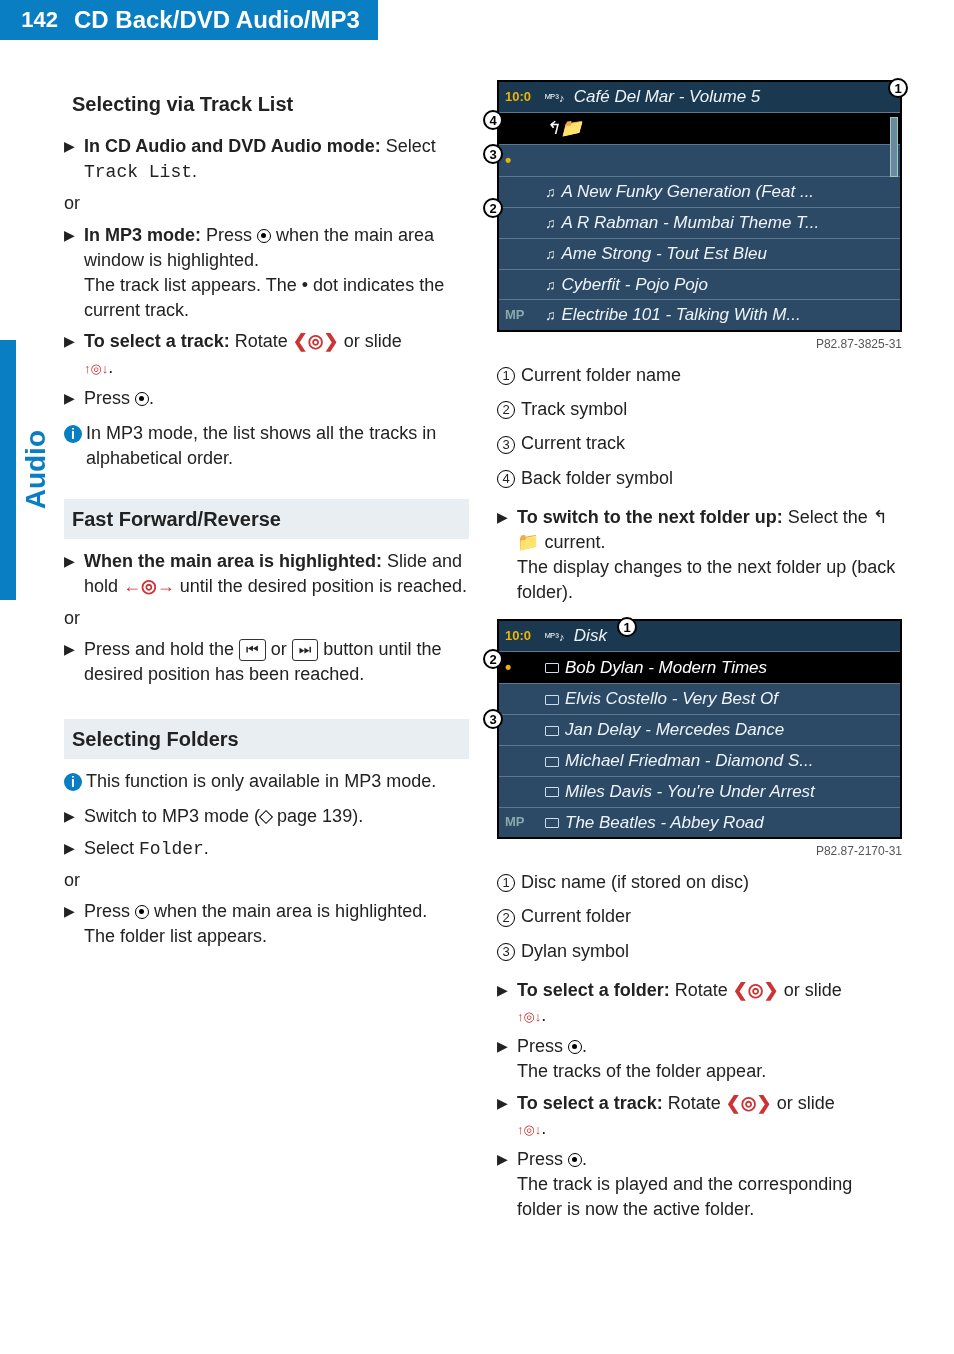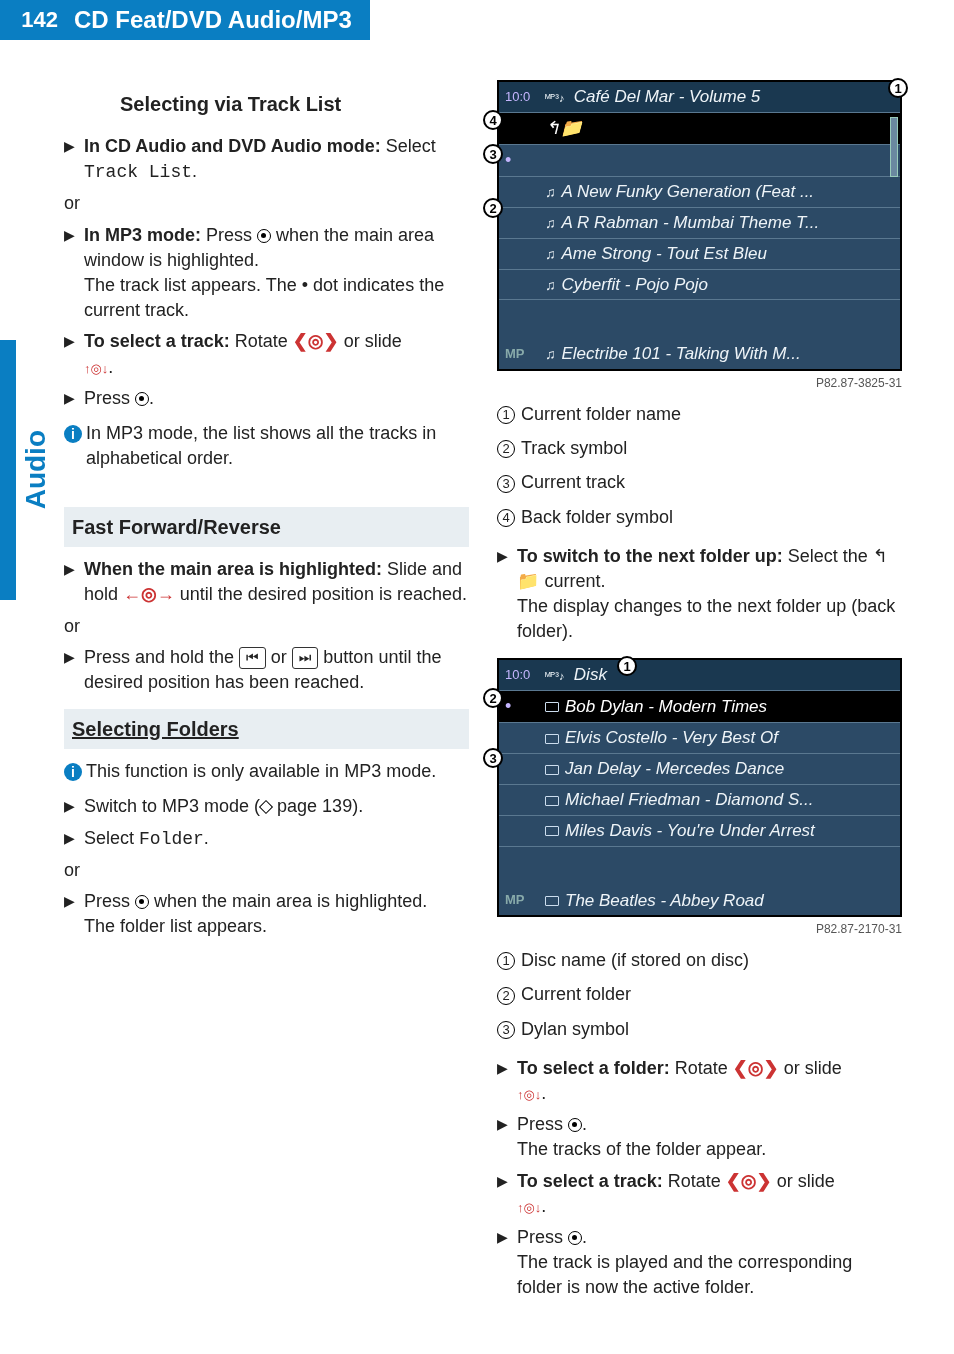--- a/index.html
+++ b/index.html
@@ -7,39 +7,39 @@
   .page { position: relative; width: 954px; height: 1146px; padding: 0 52px 40px 64px; }
   .top { display: flex; align-items: stretch; margin-left: -64px; margin-bottom: 34px; }
   .pgnum-box { background: #0a7ec2; color: #fff; width: 64px; display: flex; align-items: center; justify-content: flex-end; padding-right: 6px; font-weight: bold; font-size: 22px; }
   .title-box { background: #0a7ec2; color: #fff; flex: 0 0 auto; padding: 6px 18px 6px 10px; font-weight: bold; font-size: 24px; }
   .side-tab { position: absolute; left: 0; top: 340px; height: 260px; display: flex; align-items: center; }
   .side-tab-blue { width: 16px; height: 100%; background: #0a7ec2; }
   .side-tab-text { color: #0a7ec2; font-weight: bold; font-size: 28px; writing-mode: vertical-rl; transform: rotate(180deg); padding: 0 4px; }
   .columns { display: flex; gap: 28px; }
   .col { width: 50%; font-size: 18px; line-height: 1.4; }
   .heading { font-weight: bold; font-size: 20px; margin: 10px 0 10px 0; padding: 6px 8px; }
-  .heading.plain { background: none; margin-left: 48px; }
+  .heading.plain { background: none; }
   .heading.shade { background: #e8eef2; }
   .step { display: flex; margin: 6px 0; }
   .step .mark { flex: 0 0 20px; }
   .step .body { flex: 1; }
   .or { margin: 6px 0; }
   .info { display: flex; margin: 10px 0; }
   .info .mark { flex: 0 0 22px; }
   .info .body { flex: 1; }
   .tri { display:inline-block; font-size:14px; position:relative; top:-1px; }
   .tri-outline { display:inline-block; width:10px; height:10px; border:1px solid #000; transform:rotate(45deg); margin:0 1px; }
   .keycap { display:inline-block; border:1px solid #333; border-radius:3px; padding:0 6px; font-size:14px; vertical-align:middle; }
   .mono { font-family: "Courier New", monospace; }
   .circ { display:inline-block; width:18px; height:18px; border:1px solid #000; border-radius:50%; text-align:center; line-height:16px; font-size:13px; margin-right:6px; vertical-align:middle; }
   .legend-item { margin:9px 0; }
   .figure { border:2px solid #000; margin:6px 0 4px 0; background:#2c4a66; color:#eef4f8; font-style:italic; font-family: Arial; }
   .fig-row { display:flex; align-items:center; padding:3px 6px; border-bottom:1px solid #5a7890; }
-  .fig-row:last-child { border-bottom:none;margin-top:39px; }
-  .fig-left { width:40px; flex:0 0 40px; font-style:normal; font-size:13px; color:#c4b5fd; display:flex; align-items:center; justify-content:flex-start; gap:2px; }
+  .fig-row:last-child { border-bottom:none; }
+  .fig-left { width:40px; flex:0 0 40px; font-style:normal; font-size:13px; color:#eab308; display:flex; align-items:center; justify-content:flex-start; gap:2px;font-weight:bold; }
   .fig-left.mp { color:#8aa; font-weight:bold; }
   .fig-body { flex:1; font-size:17px; }
   .fig-callout { display:inline-block; width:20px; height:20px; border:2px solid #000; border-radius:50%; background:#fff; color:#000; text-align:center; line-height:17px; font-size:13px; font-style:normal; font-weight:bold; position:absolute; }
   .fig-wrapper { position:relative; }
   .fig-credit { text-align:right; font-size:12px; color:#555; margin-bottom:10px; }
   .folder-icon { display:inline-block; width:14px; height:10px; border:1px solid #cde; border-radius:1px; margin-right:6px; vertical-align:middle; }
   .note-icon { display:inline-block; font-size:14px; margin-right:6px; }
   .i-icon { display:inline-block; width:18px; height:18px; border-radius:50%; background:#0a7ec2; color:#fff; text-align:center; line-height:18px; font-weight:bold; font-size:14px; font-style:normal; }
   .rotary { color:#c33; font-weight:bold; }
   .press-icon { display:inline-block; width:14px; height:14px; border:1.5px solid #000; border-radius:50%; position:relative; vertical-align:middle; }
@@ -49,21 +49,21 @@
   .sel-row { background:#000; color:#fff; }
   .scrollbar { position:absolute; right:2px; top:4px; width:8px; height:60px; background:#6a88a0; border:1px solid #9cb; }
 </style>
 </head>
 <body>
 
 <div class="page">
 
   <div class="top">
     <div class="pgnum-box">142</div>
-    <div class="title-box">CD Feat/DVD Audio/MP3</div>
+    <div class="title-box">CD Back/DVD Audio/MP3</div>
   </div>
 
   <div class="side-tab">
     <div class="side-tab-blue"></div>
     <div class="side-tab-text">Audio</div>
   </div>
 
   <div class="columns">
 
     <div class="col">
@@ -98,39 +98,39 @@
       <div class="step">
         <div class="mark"><span class="tri">▶</span></div>
         <div class="body"><span>Press </span><span class="press-icon"></span><span>.</span></div>
       </div>
 
       <div class="info">
         <div class="mark"><span class="i-icon">i</span></div>
         <div class="body">In MP3 mode, the list shows all the tracks in alphabetical order.</div>
       </div>
 
-      <div class="heading shade" style="margin-top:36px;">Fast Forward/Reverse</div>
+      <div class="heading shade" style="margin-top:28px;">Fast Forward/Reverse</div>
 
       <div class="step">
         <div class="mark"><span class="tri">▶</span></div>
         <div class="body">
           <b>When the main area is highlighted:</b><span> Slide and hold </span><span class="rotary">←◎→</span><span> until the desired position is reached.</span>
         </div>
       </div>
 
       <div class="or">or</div>
 
       <div class="step">
         <div class="mark"><span class="tri">▶</span></div>
         <div class="body">
           <span>Press and hold the </span><span class="keycap">⏮</span><span> or </span><span class="keycap">⏭</span><span> button until the desired position has been reached.</span>
         </div>
       </div>
 
-      <div class="heading shade" style="margin-top:14px;text-decoration:underline;">Selecting Folders</div>
+      <div class="heading shade" style="margin-top:32px;">Selecting Folders</div>
 
       <div class="info">
         <div class="mark"><span class="i-icon">i</span></div>
         <div class="body">This function is only available in MP3 mode.</div>
       </div>
 
       <div class="step">
         <div class="mark"><span class="tri">▶</span></div>
         <div class="body"><span>Switch to MP3 mode (</span><span class="tri-outline"></span><span> page 139).</span></div>
       </div>

